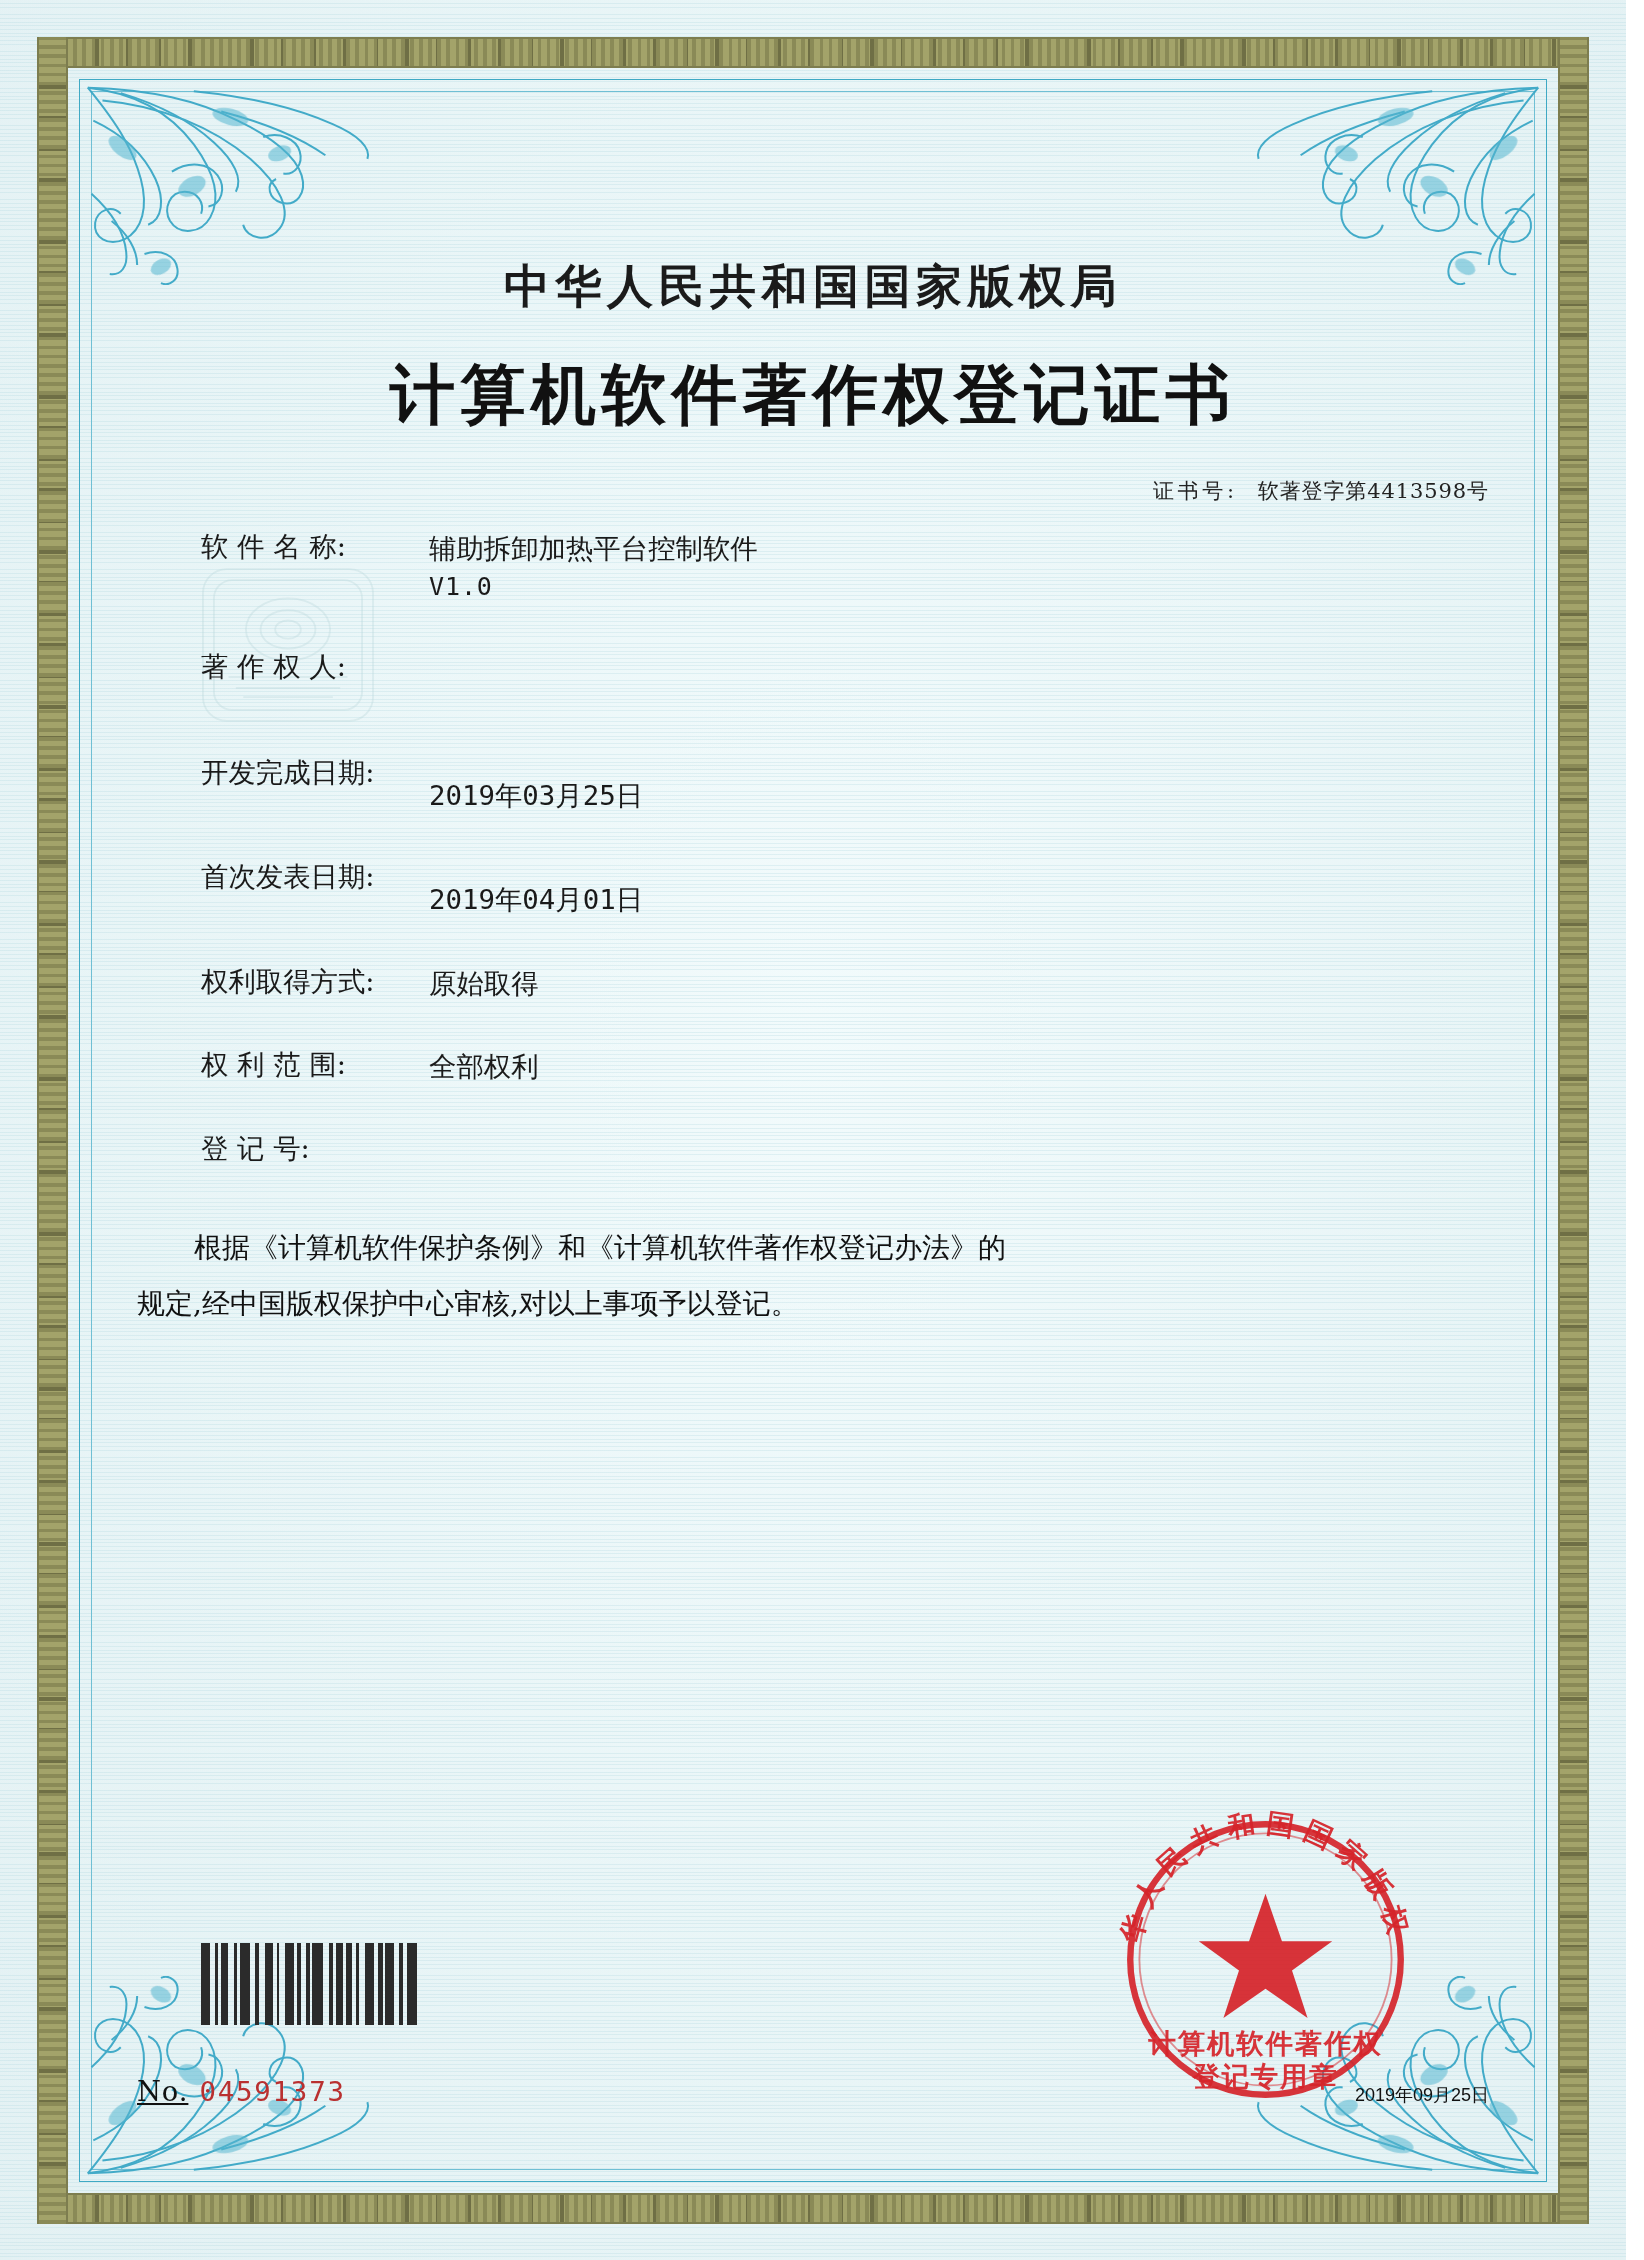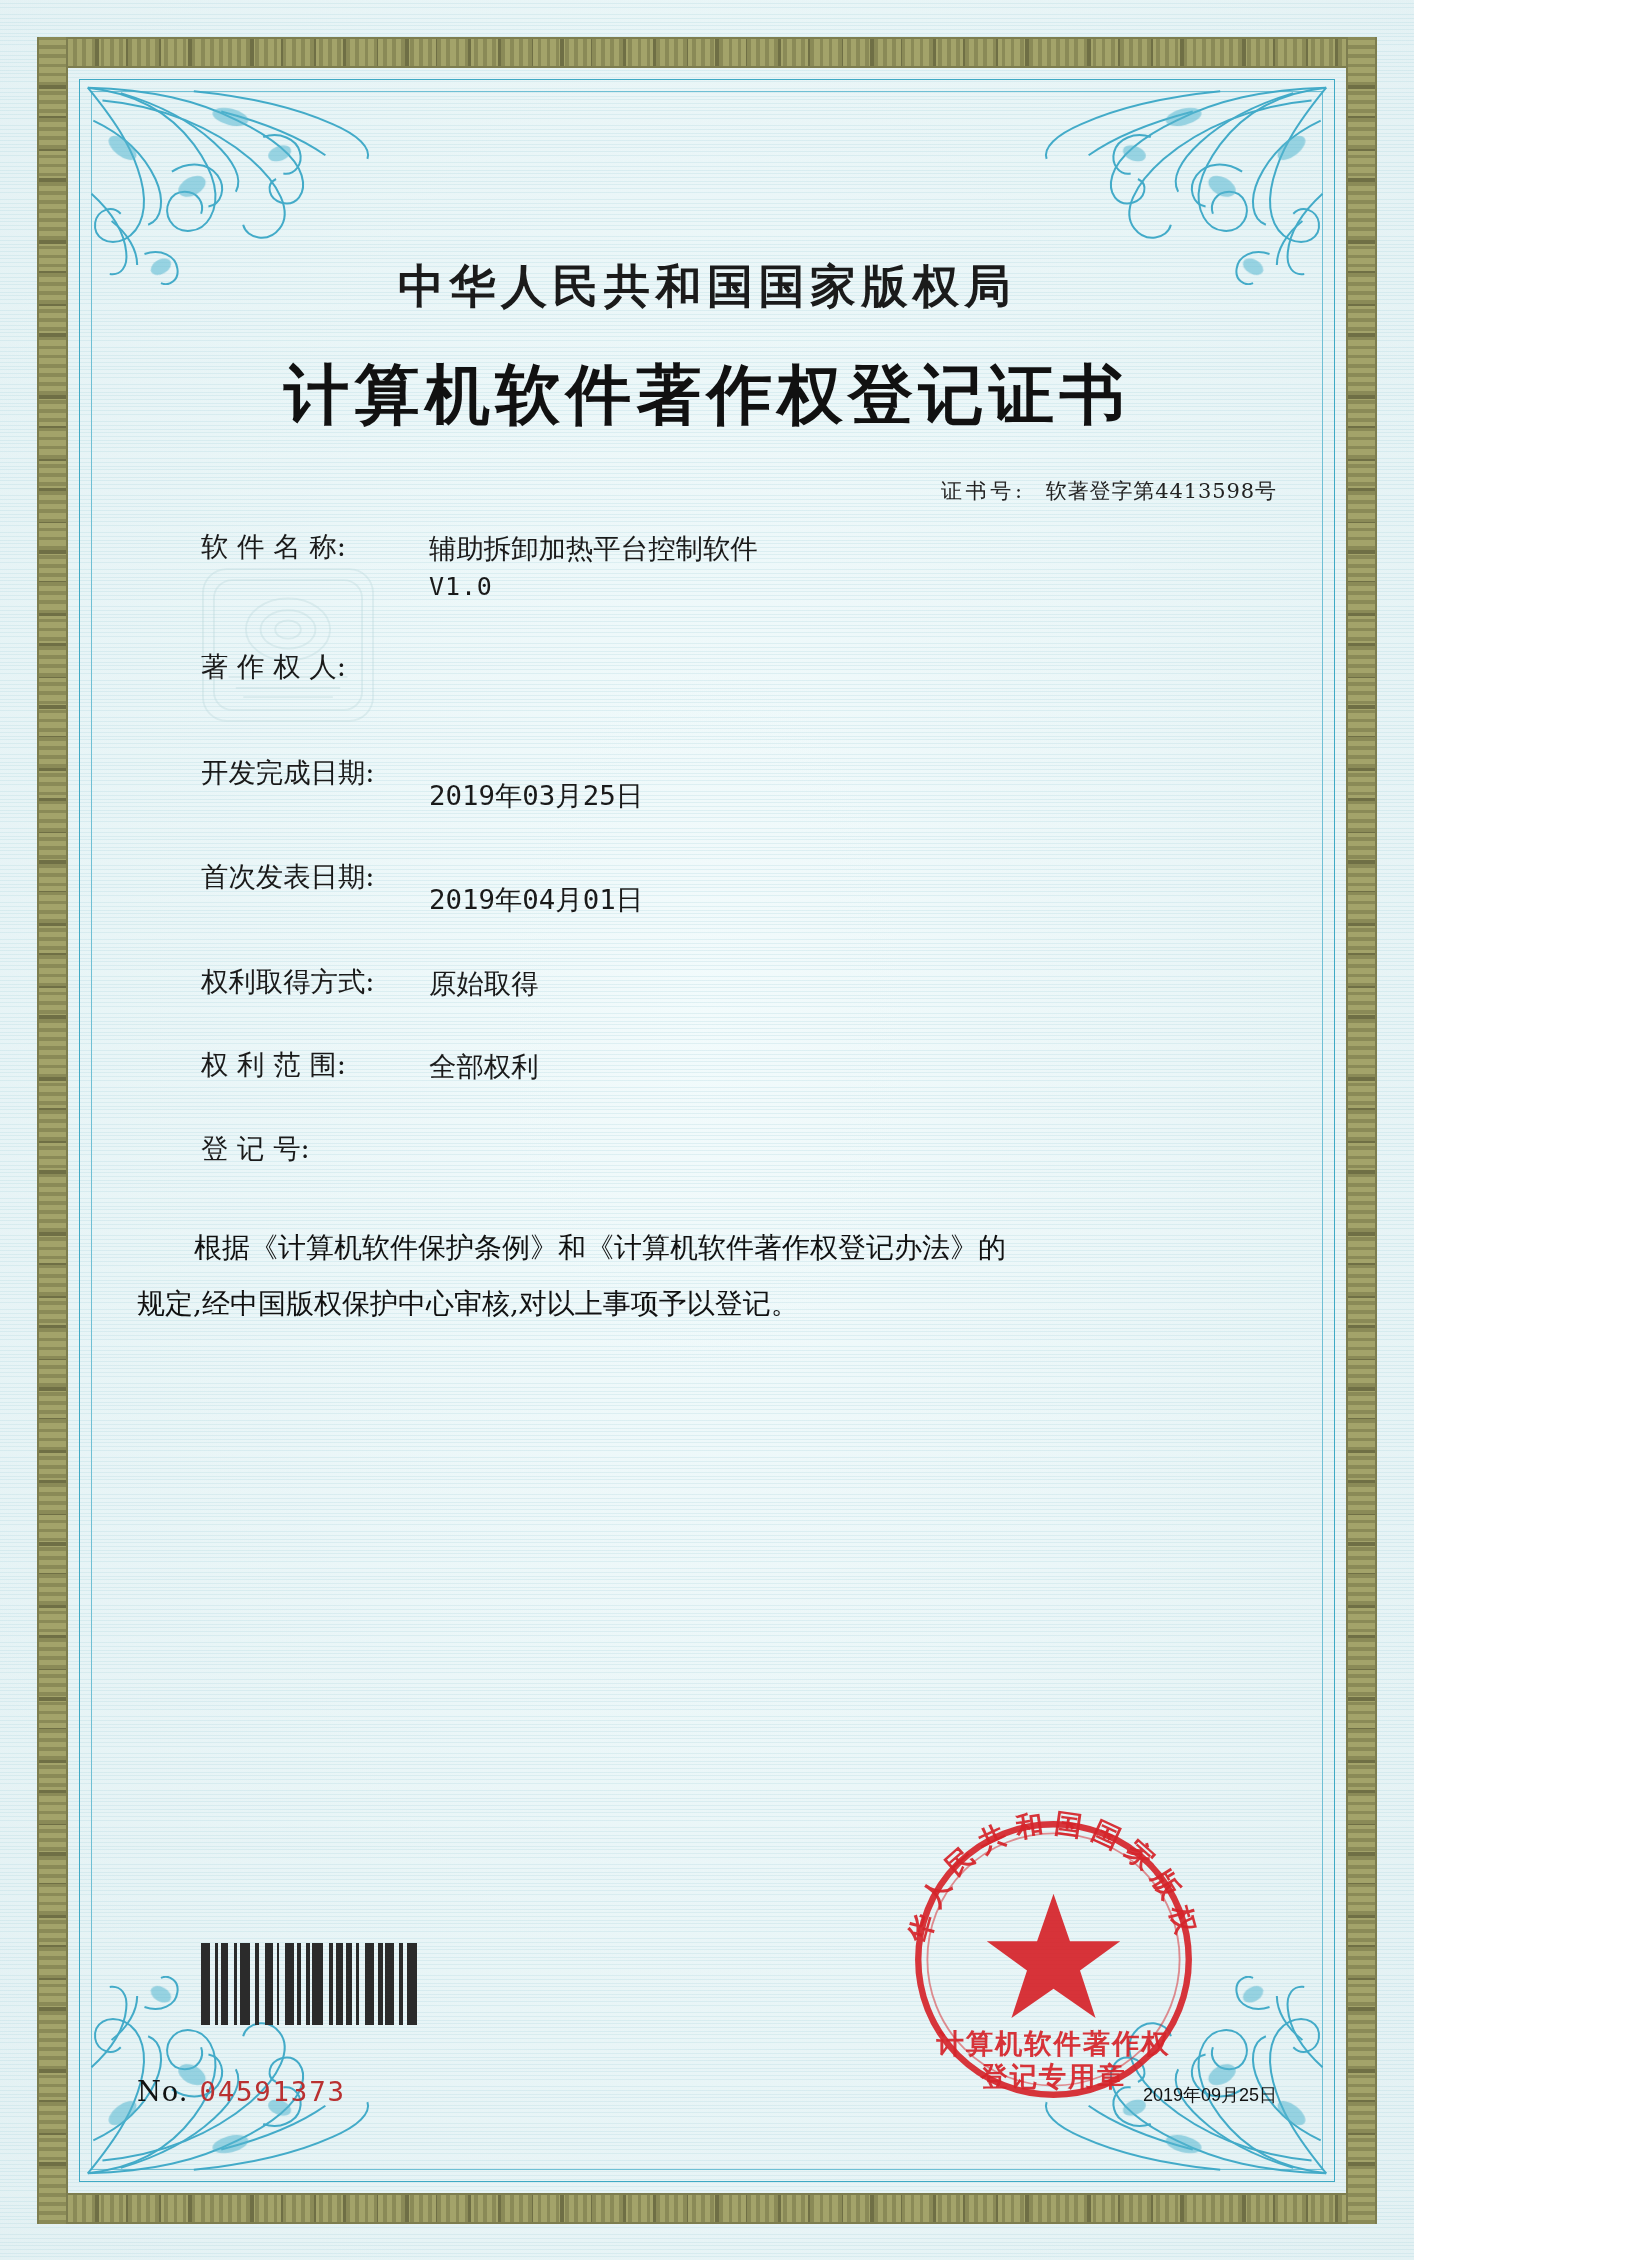--- a/index.html
+++ b/index.html
@@ -9,21 +9,21 @@
   }
   body {
     width: 1645px;
     height: 2261px;
     font-family: "Liberation Serif", serif;
     overflow: hidden;
   }
 
   .certificate {
     position: relative;
-    width: 1414px;
+    width: 1626px;
     height: 2261px;
     background:
       repeating-linear-gradient(
         0deg,
         rgba(205, 231, 236, 0.55) 0px,
         rgba(205, 231, 236, 0.55) 0.9px,
         rgba(240, 250, 251, 0.35) 0.9px,
         rgba(240, 250, 251, 0.35) 3.7px
       ),
       radial-gradient(ellipse at 50% 45%, #f3fbfc 0%, #e4f2f4 60%, #dcecef 100%);
@@ -222,21 +222,21 @@
     left: 137px;
     right: 137px;
     bottom: 154px;
     display: flex;
     justify-content: space-between;
     align-items: baseline;
     font-size: 27.4px;
     color: #111;
     font-family: "DejaVu Serif", serif;
   }
-  .footer .no-label { letter-spacing: 0.9px; }
+  .footer .no-label { letter-spacing: 0.9px; text-decoration: underline; }
   .footer .no-value {
     color: #b93030;
     font-family: "DejaVu Sans Mono", monospace;
     letter-spacing: 1.8px;
     margin-left: 11px;
   }
   .footer .date {
     font-family: Liberation Sans, sans-serif;
     letter-spacing: 0px;
     font-size: 18px;

